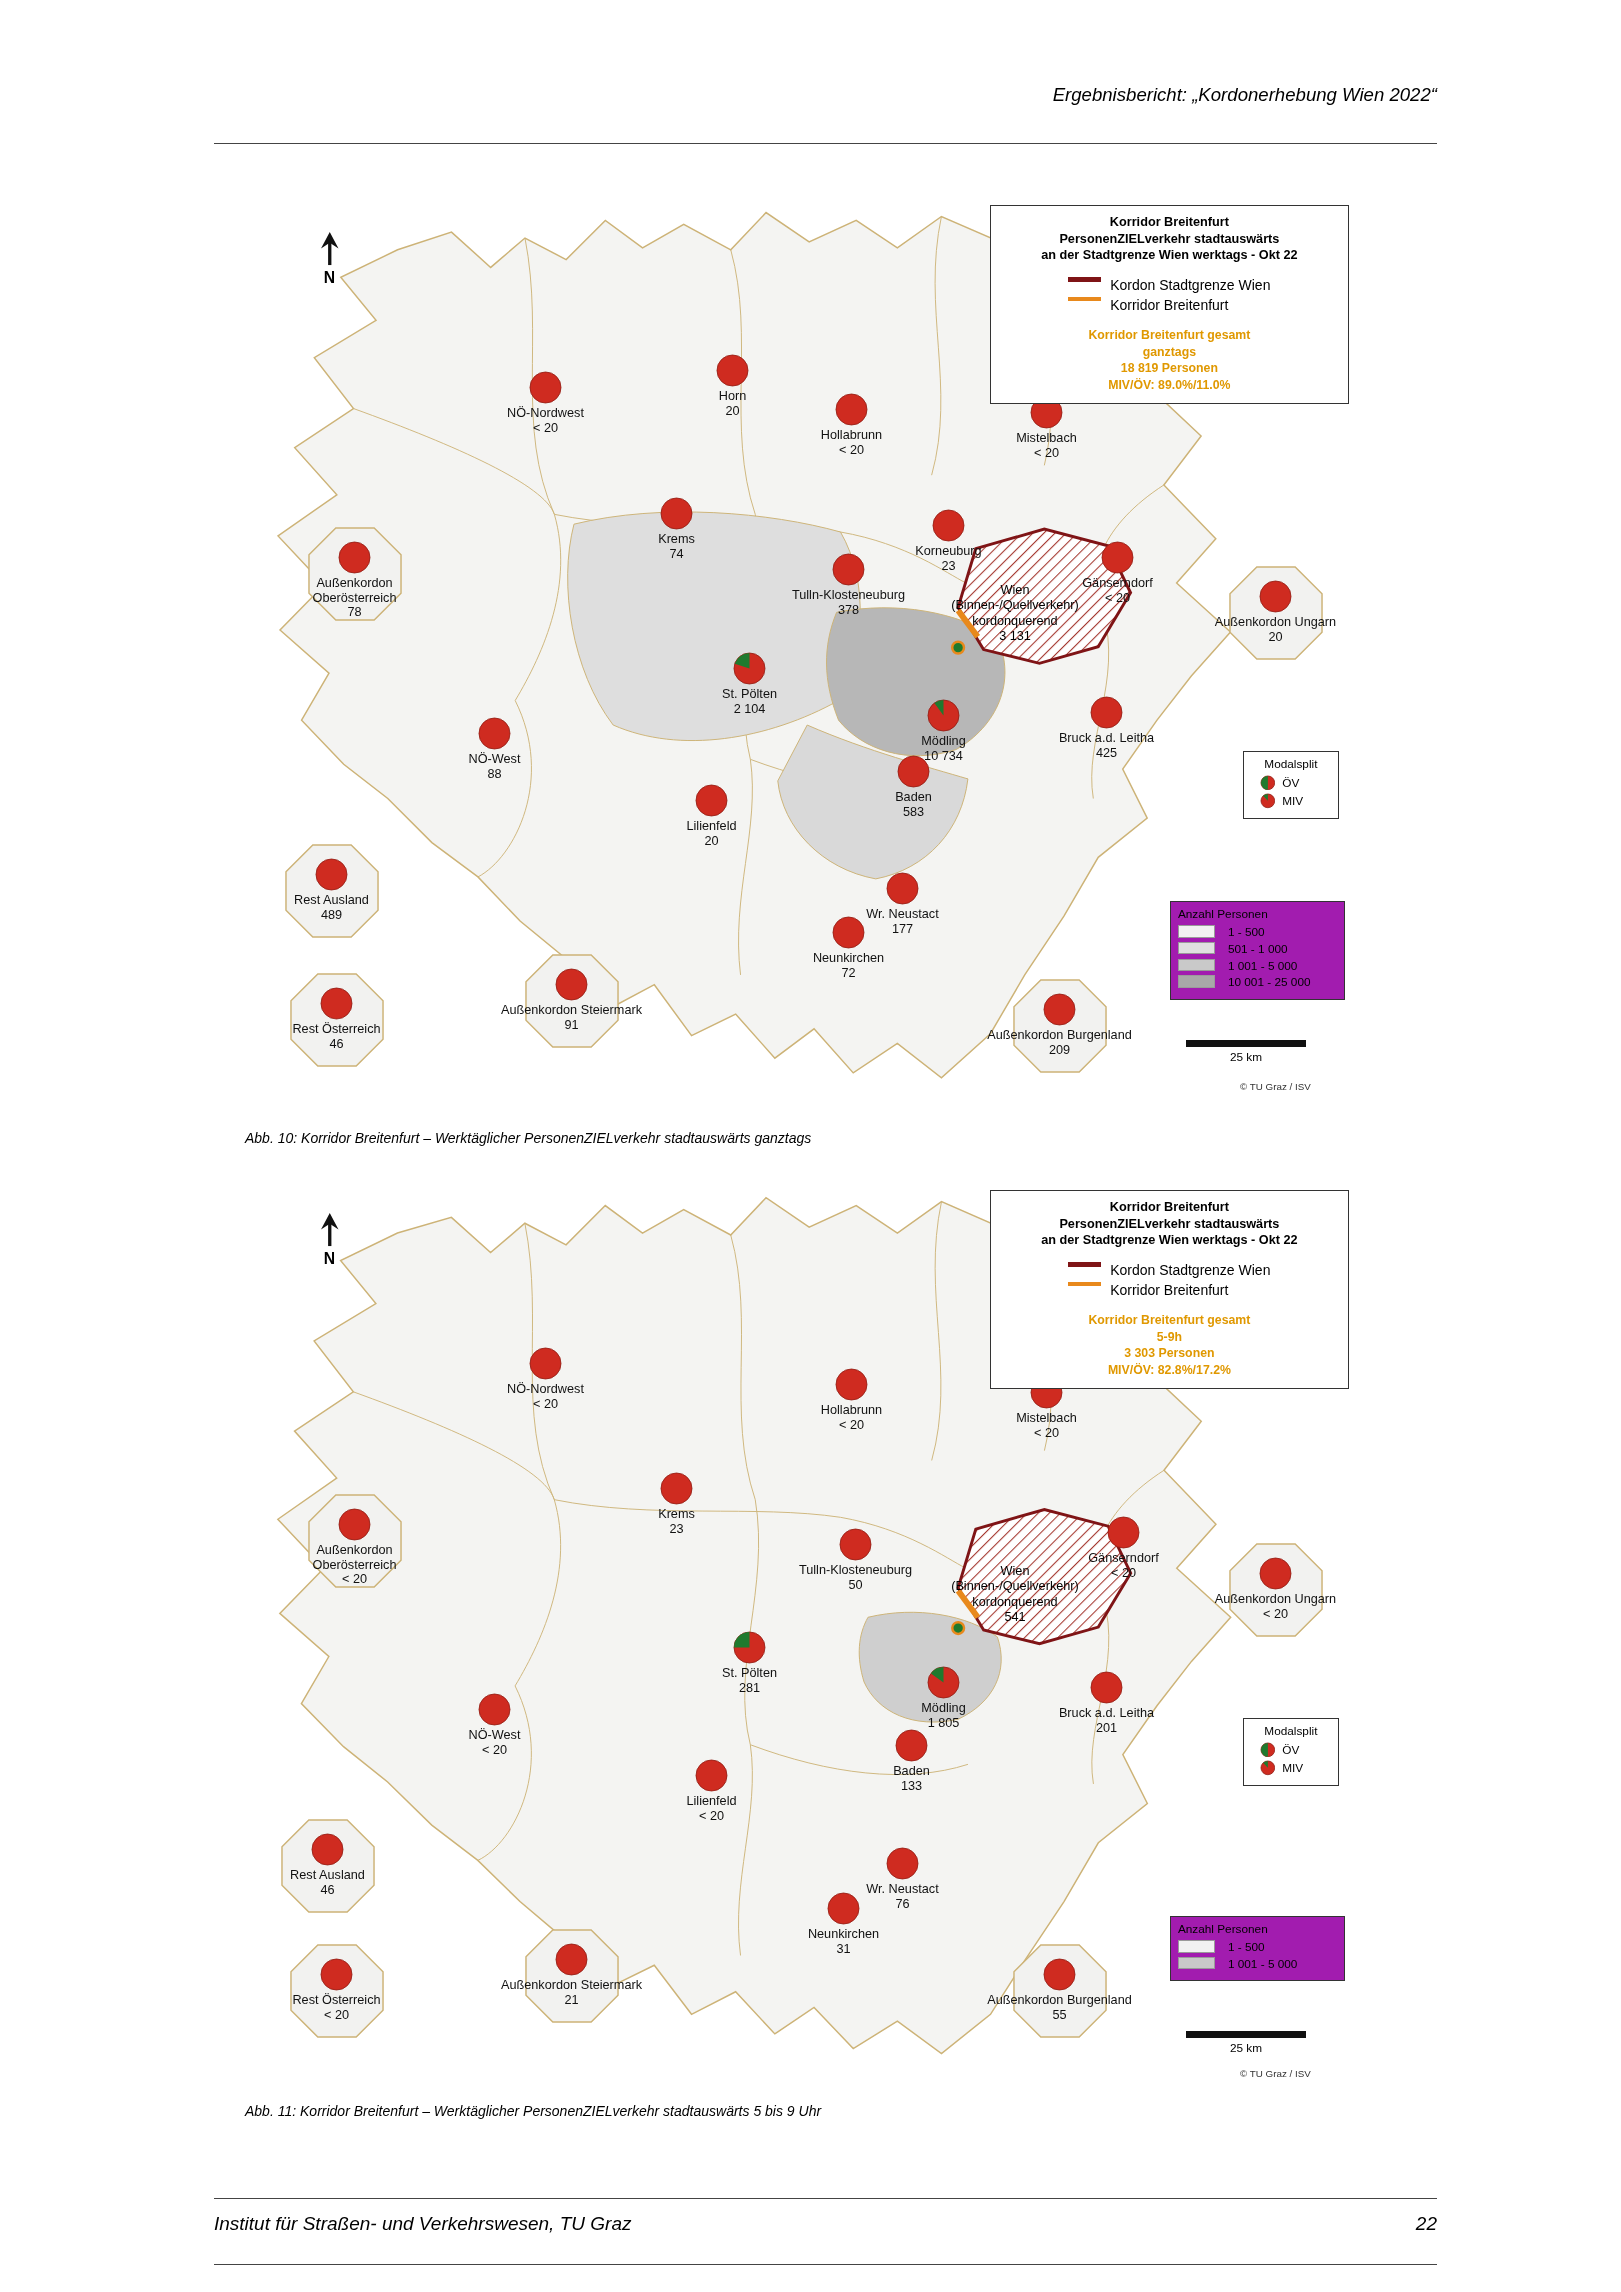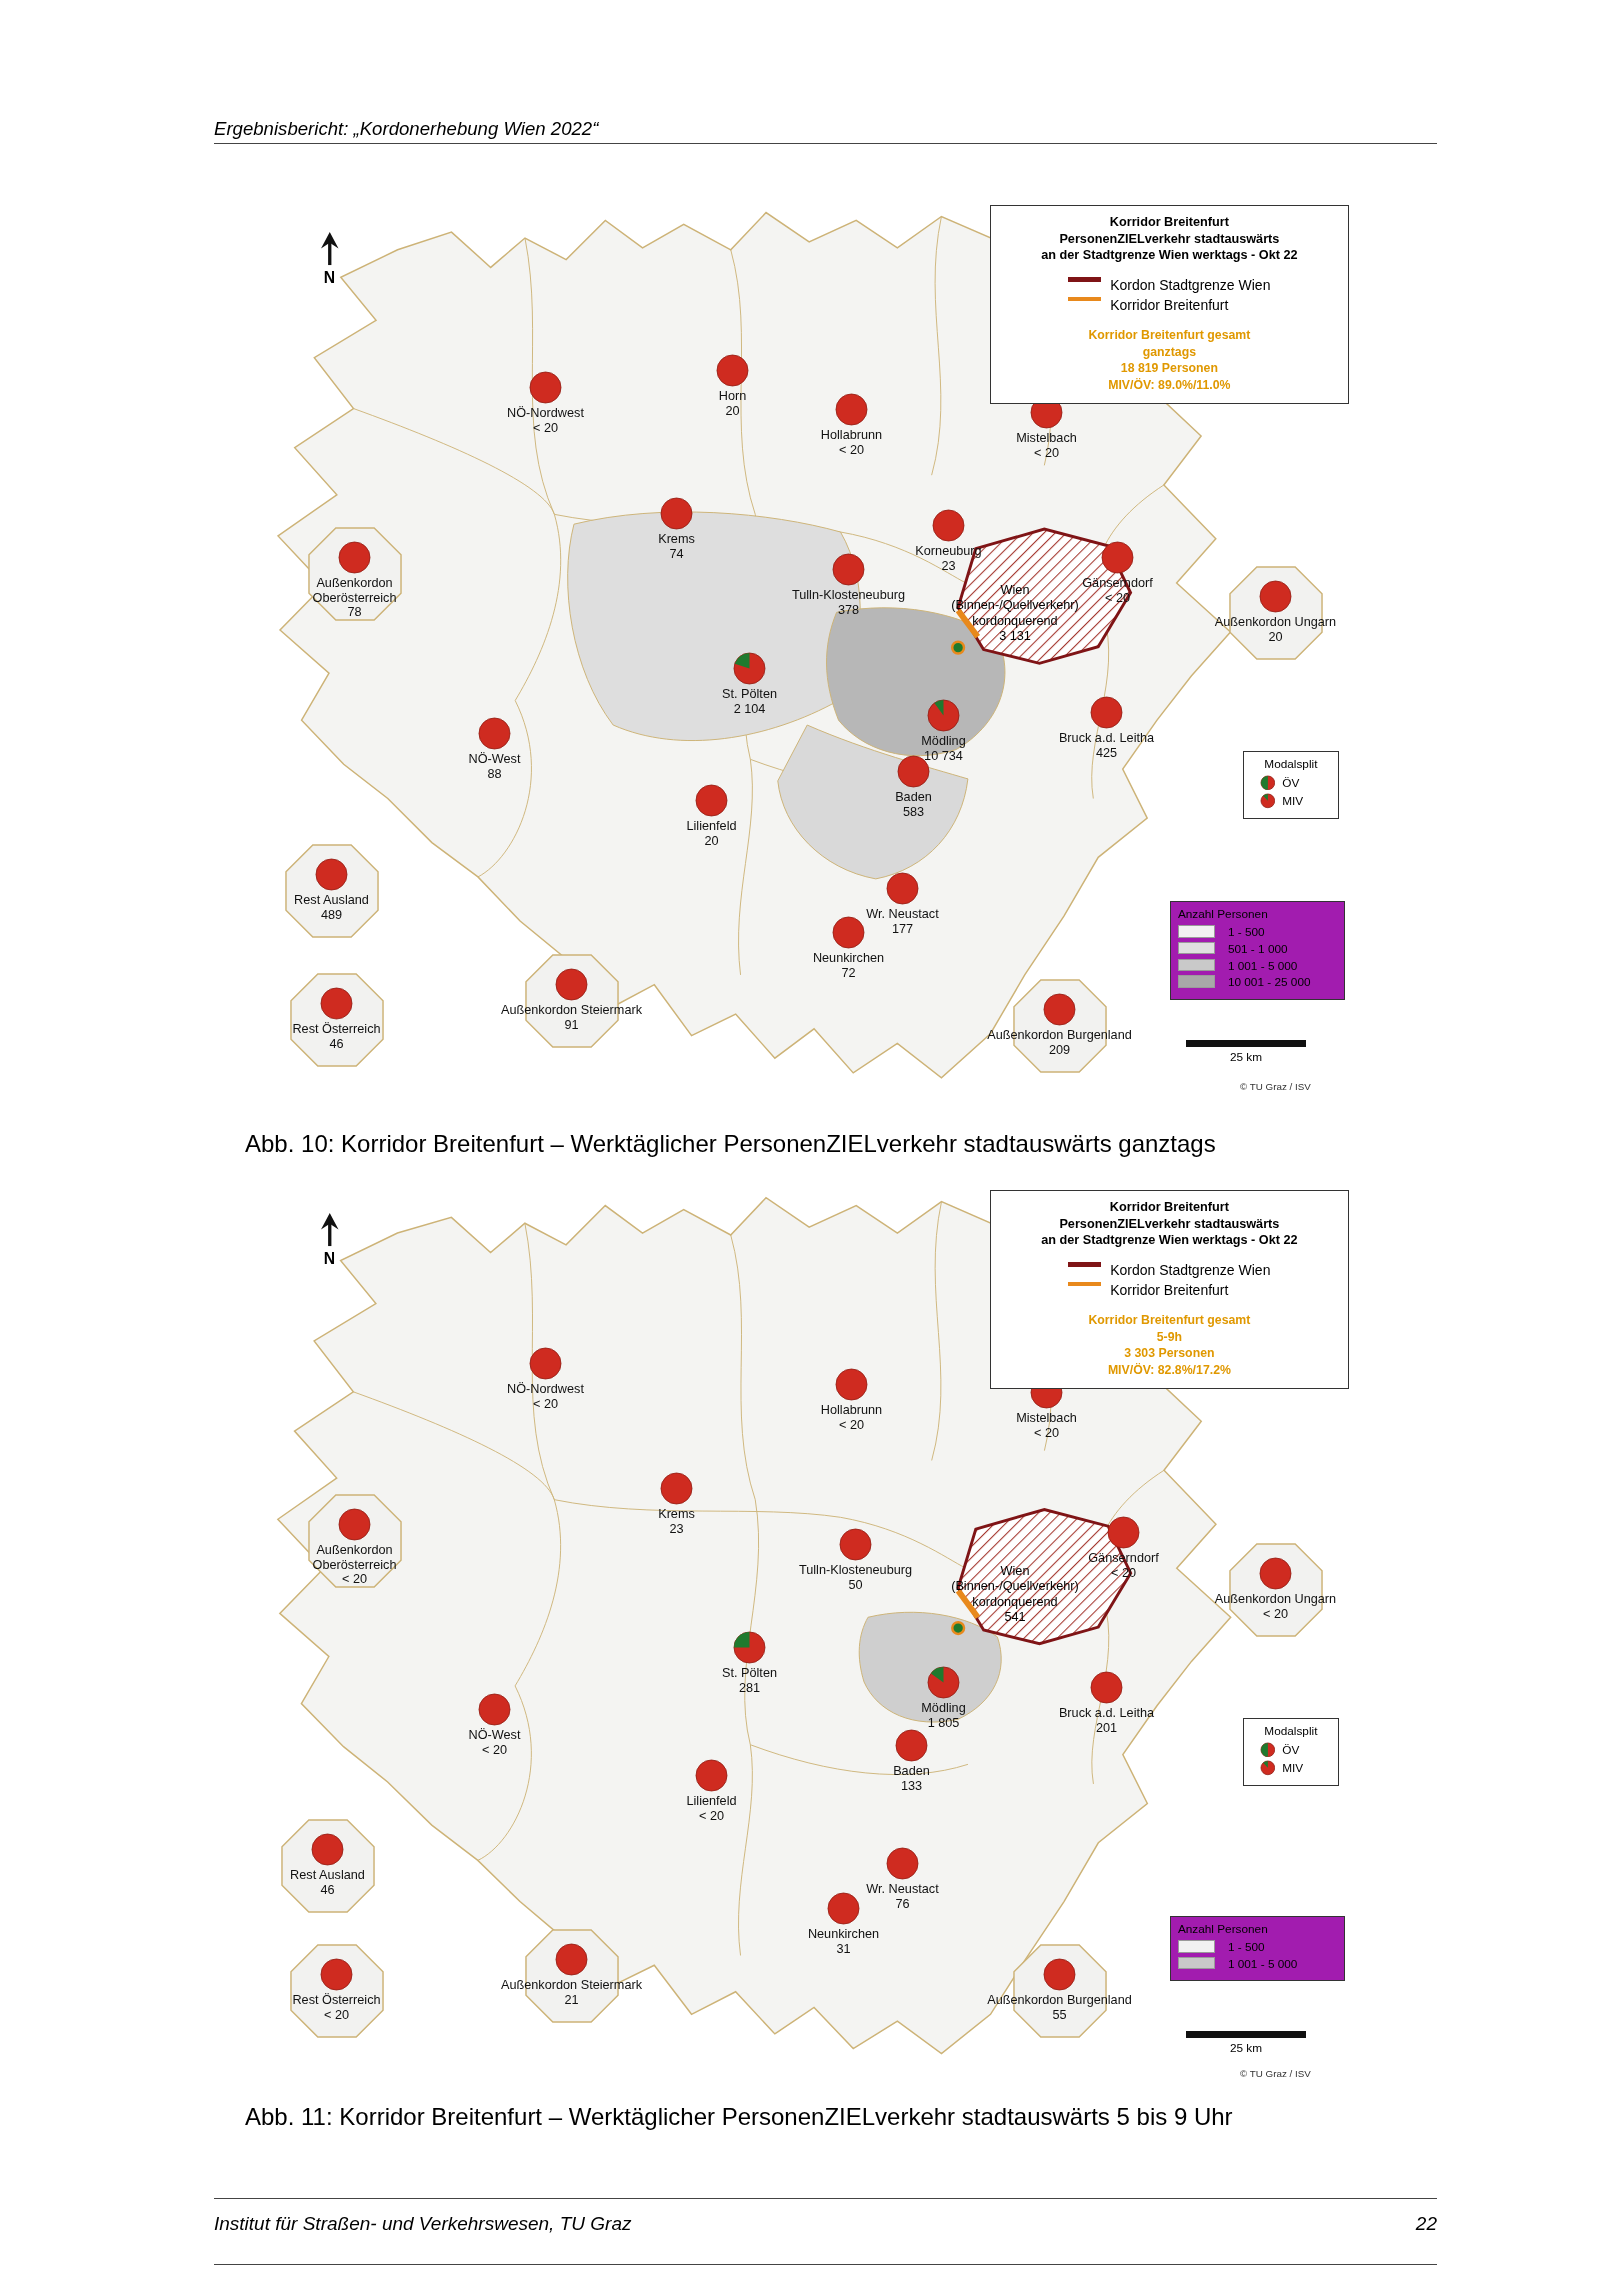--- a/index.html
+++ b/index.html
@@ -1,23 +1,23 @@
 <!DOCTYPE html>
 <html><head>
 <meta charset="utf-8">
 <style>
   html,body{margin:0;padding:0;}
   body{
     width:1621px;height:2293px;position:relative;background:#ffffff;
     font-family:"Liberation Sans",sans-serif;color:#000;overflow:hidden;
   }
-  .header{position:absolute;left:214px;width:1223px;top:118px;text-align:left;
+  .header{position:absolute;left:214px;width:1223px;top:84px;text-align:right;
     font-style:italic;font-size:18.6px;}
   .rule{position:absolute;left:214px;width:1223px;border-top:1.4px solid #444;}
-  .caption{position:absolute;left:245px;font-size:24px;}
+  .caption{position:absolute;left:245px;font-style:italic;font-size:14px;}
   .footer{position:absolute;left:214px;width:1223px;top:2213px;display:flex;
     justify-content:space-between;font-style:italic;font-size:19px;}
 
   .mapfig{position:absolute;left:221px;width:1142px;}
   .basemap{position:absolute;left:0;top:0;}
 
   .marker{position:absolute;width:147px;text-align:center;z-index:3;}
   .marker .pie{display:block;margin:0 auto;position:relative;z-index:2;}
   .marker .oct{position:absolute;left:26.5px;top:-13.7px;z-index:0;}
   .mlabel{position:relative;z-index:2;font-size:12.7px;line-height:1.15;color:#111;margin-top:2px;}

